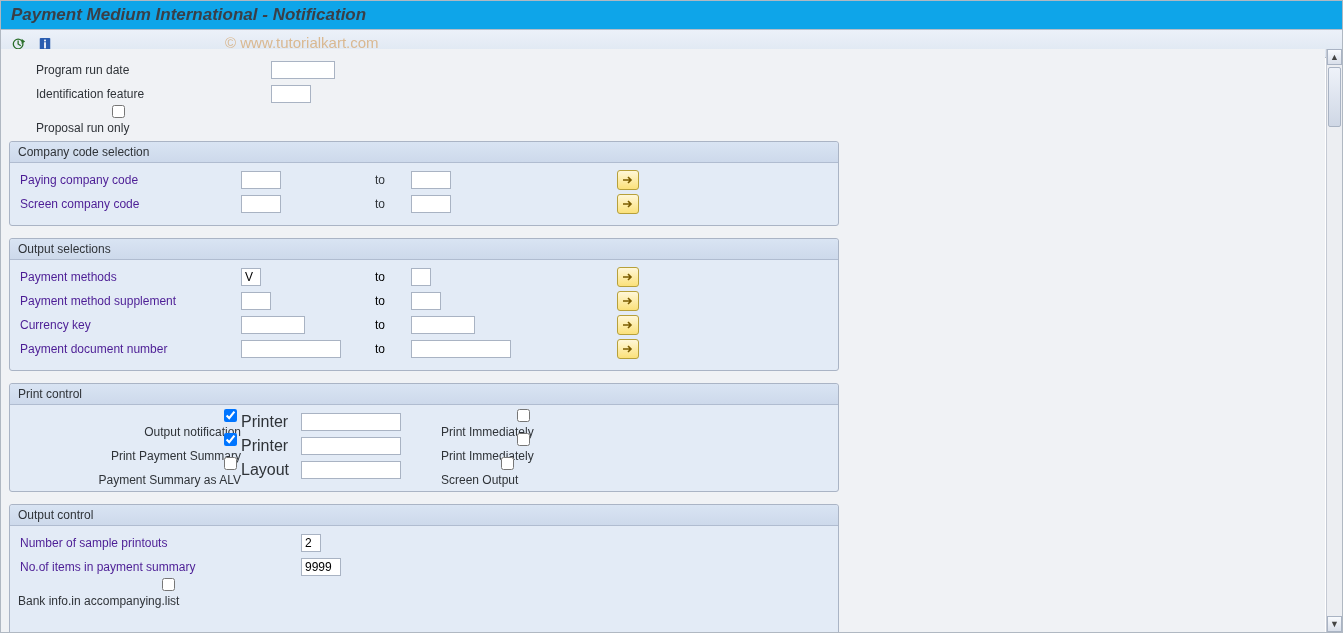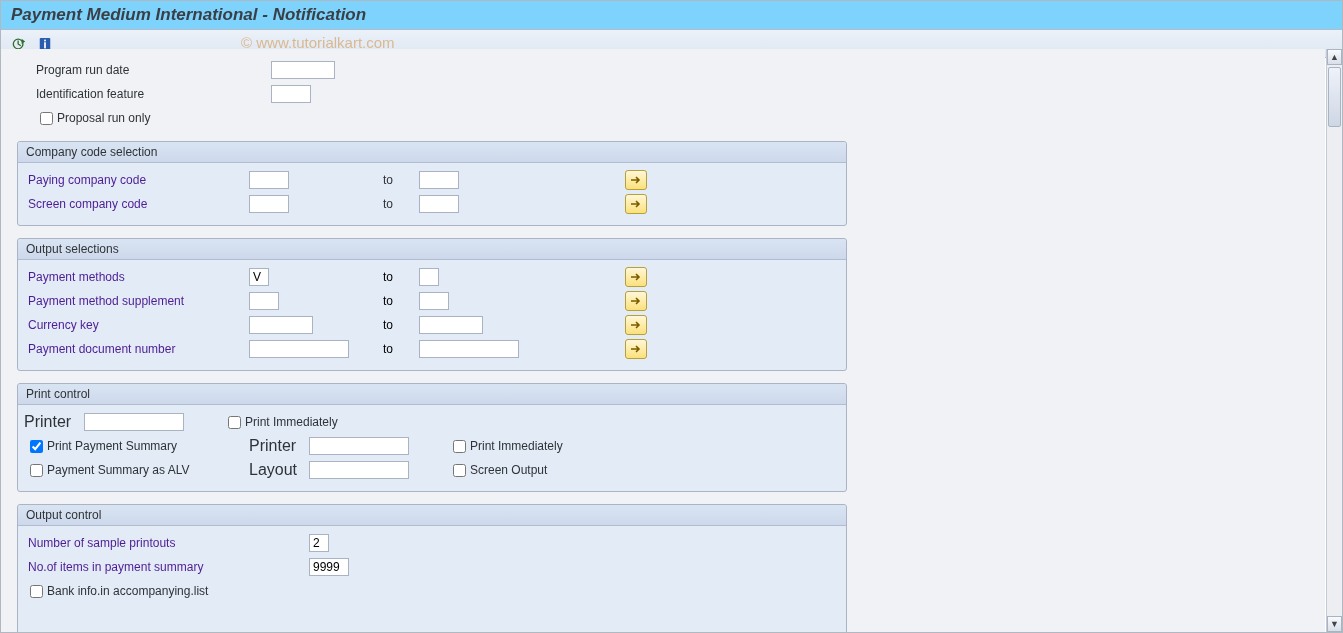--- a/index.html
+++ b/index.html
@@ -1,48 +1,48 @@
 <!DOCTYPE html>
 <html><head>
 <meta charset="utf-8">
 <style>
   * { box-sizing: border-box; font-family: Arial, Helvetica, sans-serif; }
   html, body { margin:0; padding:0; background:#fff; }
   body { width:1343px; height:633px; overflow:hidden; border:1px solid #b0b8c2; position:relative; }
 
-  .title-bar { background:#7dd3fc; border-bottom:1px solid #b4bdc9; padding:4px 10px; font-weight:bold; font-style:italic; font-size:17px; color:#3a3f47; }
+  .title-bar { background:#0ea5e9; border-bottom:1px solid #b4bdc9; padding:4px 10px; font-weight:bold; font-style:italic; font-size:17px; color:#3a3f47; }
   .tool-bar  { background:linear-gradient(#ecf1f9,#dde6f1); border-bottom:1px solid #b4bdc9; height:28px; display:flex; align-items:center; padding:0 8px; gap:6px; position:relative; }
   .tool-btn  { width:20px; height:18px; display:inline-flex; align-items:center; justify-content:center; cursor:pointer; }
-  .watermark { position:absolute; left:240px; top:4px; font-size:15px; color:#d8b080; opacity:.85; pointer-events:none; }
+  .watermark { position:absolute; left:224px; top:4px; font-size:15px; color:#d8b080; opacity:.85; pointer-events:none; }
 
   .scroll-area { position:absolute; top:48px; bottom:0; left:0; right:17px; overflow:hidden; background:#f0f2f5; }
   .scrollbar-v { position:absolute; right:0; top:48px; bottom:0; width:16px; background:#eceef2; border-left:1px solid #c4c9d3; }
   .scrollbar-v .btn { height:16px; background:linear-gradient(#f8fafd,#d9dfea); border:1px solid #a9b3c3; display:flex; align-items:center; justify-content:center; font-size:9px; color:#444; cursor:pointer; }
   .scrollbar-v .thumb { position:absolute; left:1px; right:1px; top:18px; height:60px; background:linear-gradient(#eef2f9,#cfd7e5); border:1px solid #a9b3c3; border-radius:2px; cursor:pointer; }
 
   .content { padding:10px 8px 20px 8px; }
 
   .plain-row { display:flex; align-items:center; height:22px; margin-bottom:2px; padding-left:4px;margin-left:23px; }
   .plain-row .label { width:235px; font-size:12px; color:#2f3338; }
   .cb { width:13px; height:13px; margin-right:4px; }
-  .group-box { border:1px solid #aab4c5; border-radius:3px; margin-top:12px; background:#e3ebf6; width:830px;margin-left:8px; }
+  .group-box { border:1px solid #aab4c5; border-radius:3px; margin-top:12px; background:#e3ebf6; width:830px; }
   .group-title { background:linear-gradient(#d9e4f3,#cdd9eb); border-bottom:1px solid #b0bcd0; border-radius:3px 3px 0 0; padding:3px 8px; font-size:12px; color:#2f3338; }
   .group-body  { padding:6px 6px 8px 6px; }
   .grow { display:flex; align-items:center; height:22px; margin-bottom:2px; }
   .grow .lbl { width:225px; font-size:12px; color:#4c1d95; padding-left:4px; }
   .grow .sublbl { width:60px; font-size:16px; color:#2f3338; }
   .grow .tolbl { width:130px; font-size:12px; color:#2f3338; padding-left:94px;}
   input[type=text]{ height:18px; border:1px solid #a9b3c3; background:#fff; font-size:12px; padding:1px 3px; }
   .in-s  { width:40px; }
   .in-m  { width:64px; }
   .in-l  { width:100px; }
   .range-btn { width:22px; height:20px; background:linear-gradient(#fff7d8,#fbe17a); border:1px solid #b7a03a; border-radius:3px; display:inline-flex; align-items:center; justify-content:center; cursor:pointer; }
   .range-btn svg { width:12px; height:10px; }
   .spacer-range { width:166px; } 
-  .chk-wrap { display:inline-flex; align-items:center; font-size:12px; color:#2f3338; }
+  .chk-wrap { display:inline-flex; align-items:flex-end; font-size:12px; color:#2f3338;flex-direction:column; }
   .chk-wrap input { margin-right:4px; }
 
   
   .icon-exec svg, .icon-info svg { width:16px; height:14px; }
 </style>
 </head>
 <body>
 
 <div class="title-bar">Payment Medium International - Notification</div>
 
@@ -169,20 +169,24 @@
               </svg>
             </span>
       </div>
     </div>
   </div>
 
   <div class="group-box">
     <div class="group-title">Print control</div>
     <div class="group-body">
       <div class="grow">
+        <label class="chk-wrap" style="width:225px;padding-left:2px">
+          <input type="checkbox" class="cb" checked="" style="">
+          <span>Output notification</span>
+        </label>
         <span class="sublbl">Printer</span>
         <input type="text" class="in-l" value="" style="">
         <span style="width:40px"></span>
         <label class="chk-wrap">
           <input type="checkbox" class="cb" style="">
           <span>Print Immediately</span>
         </label>
       </div>
       <div class="grow">
         <label class="chk-wrap" style="width:225px;padding-left:2px">

